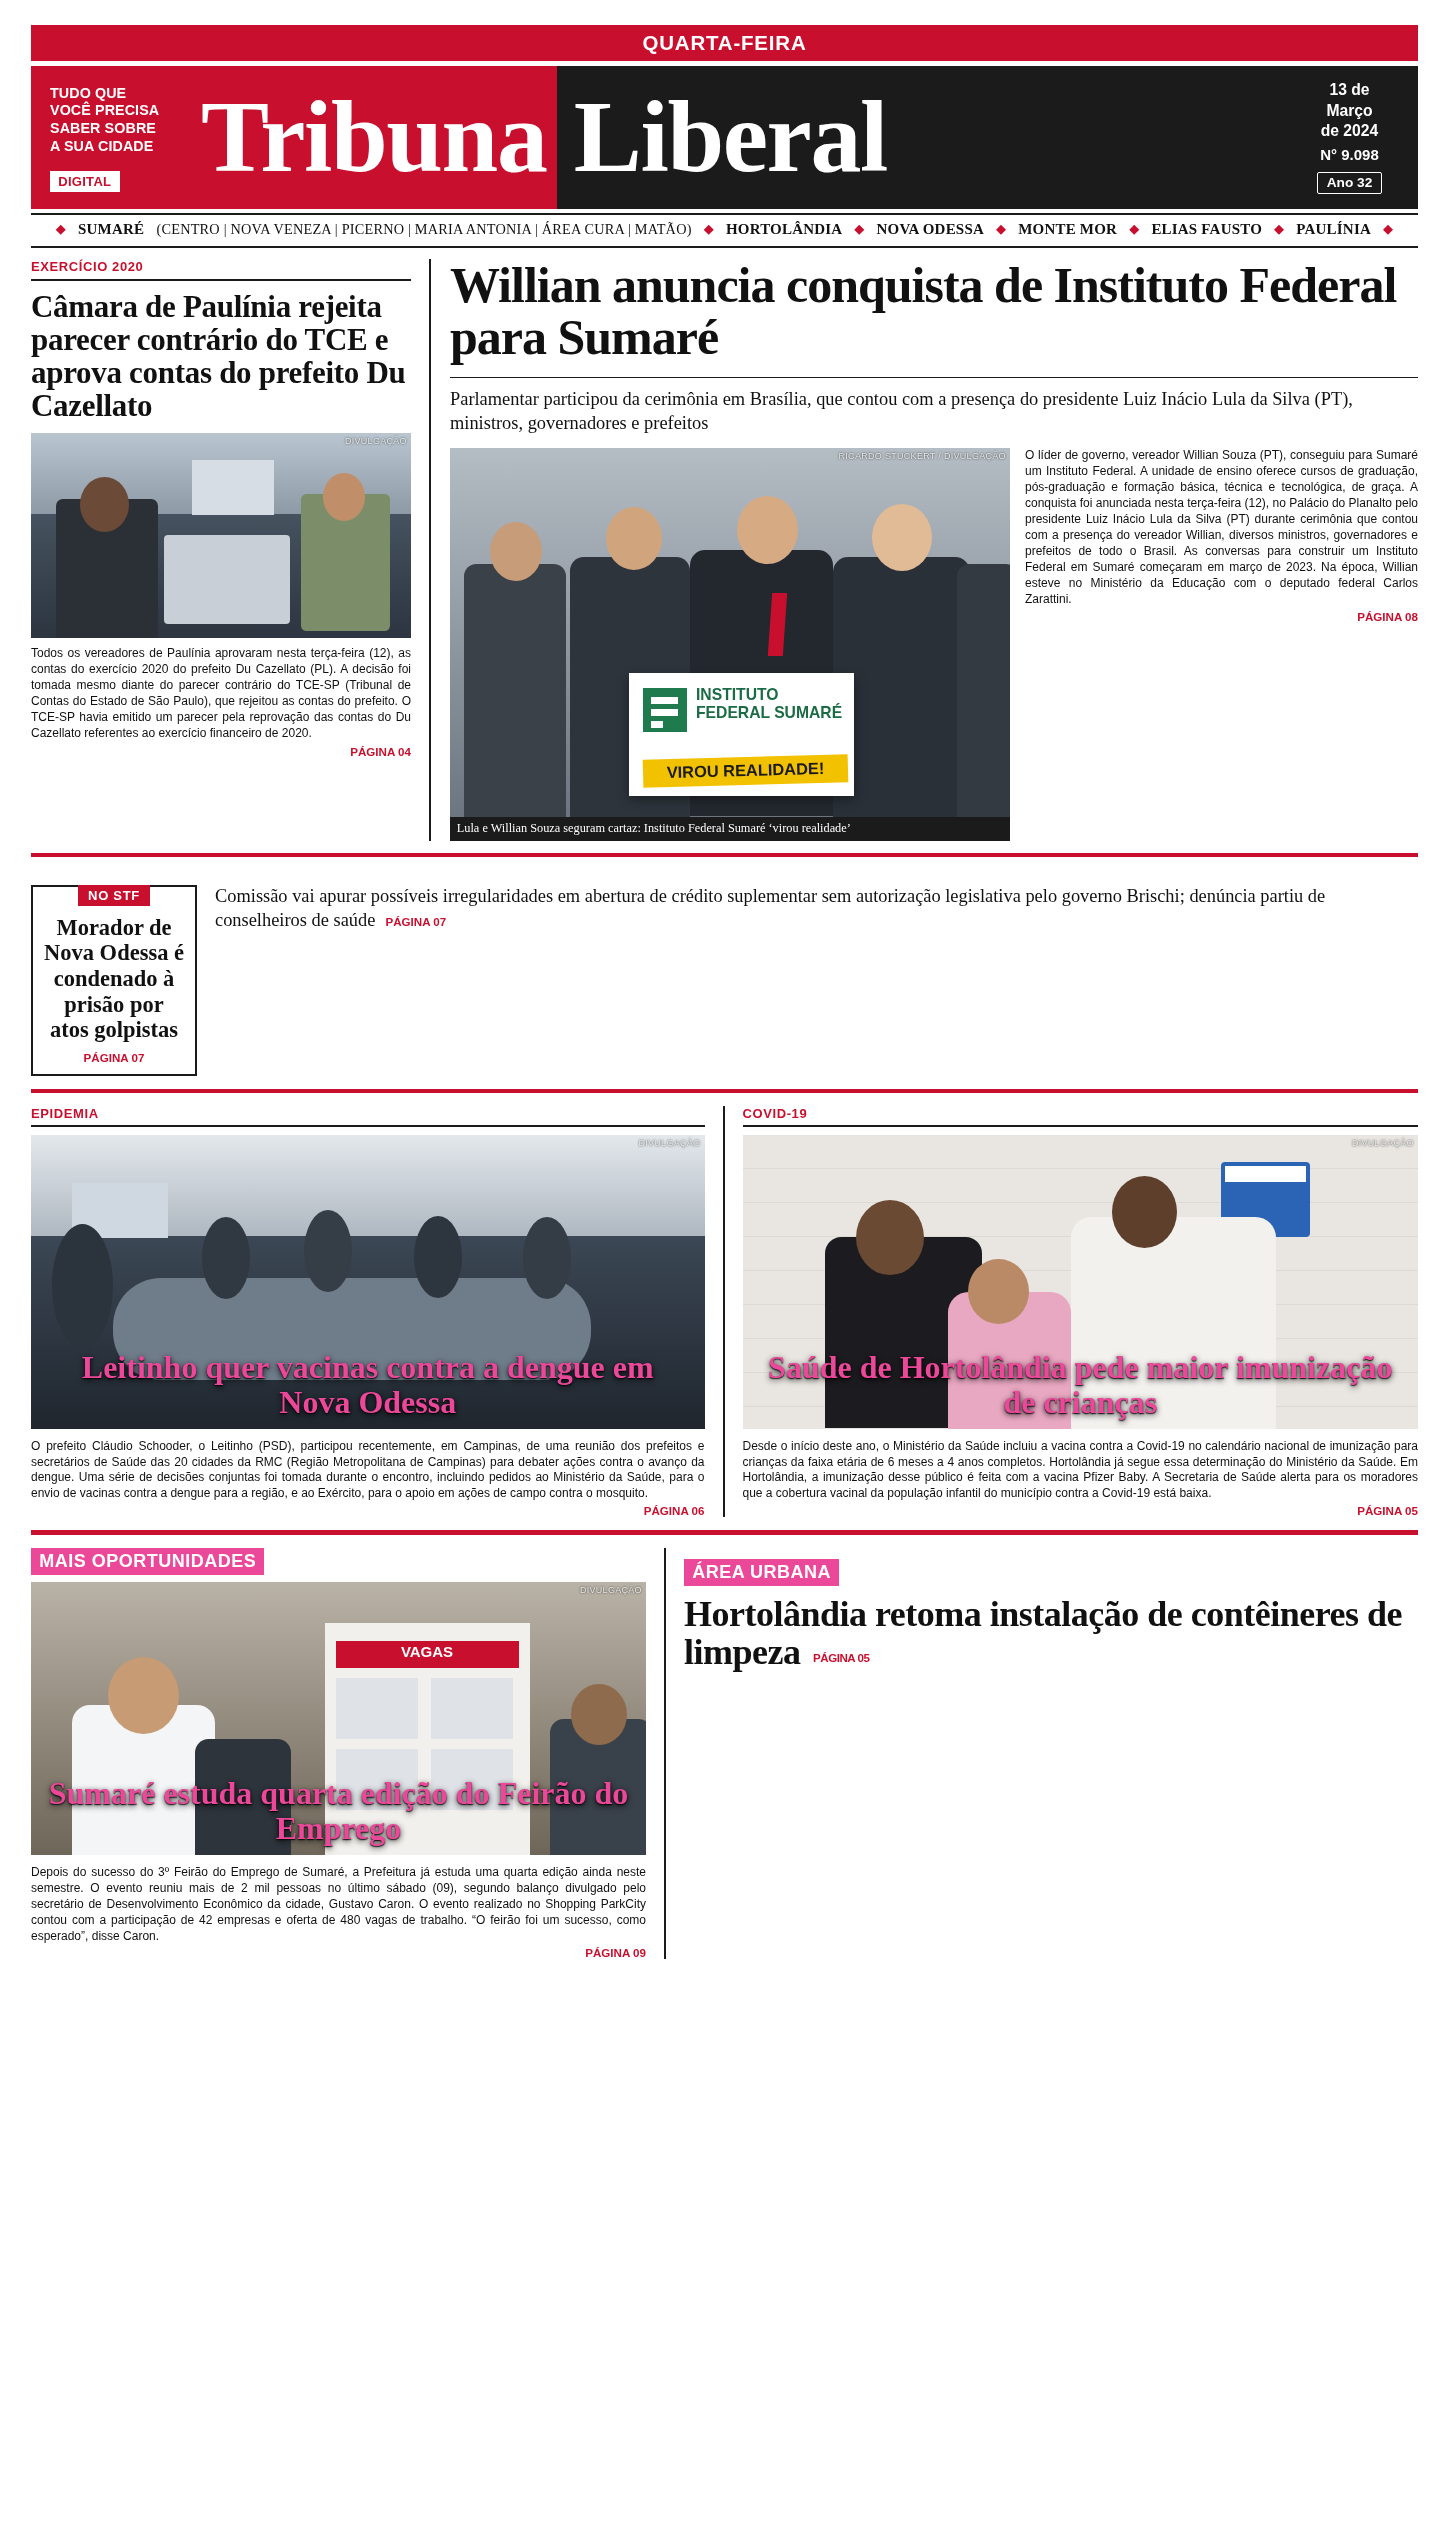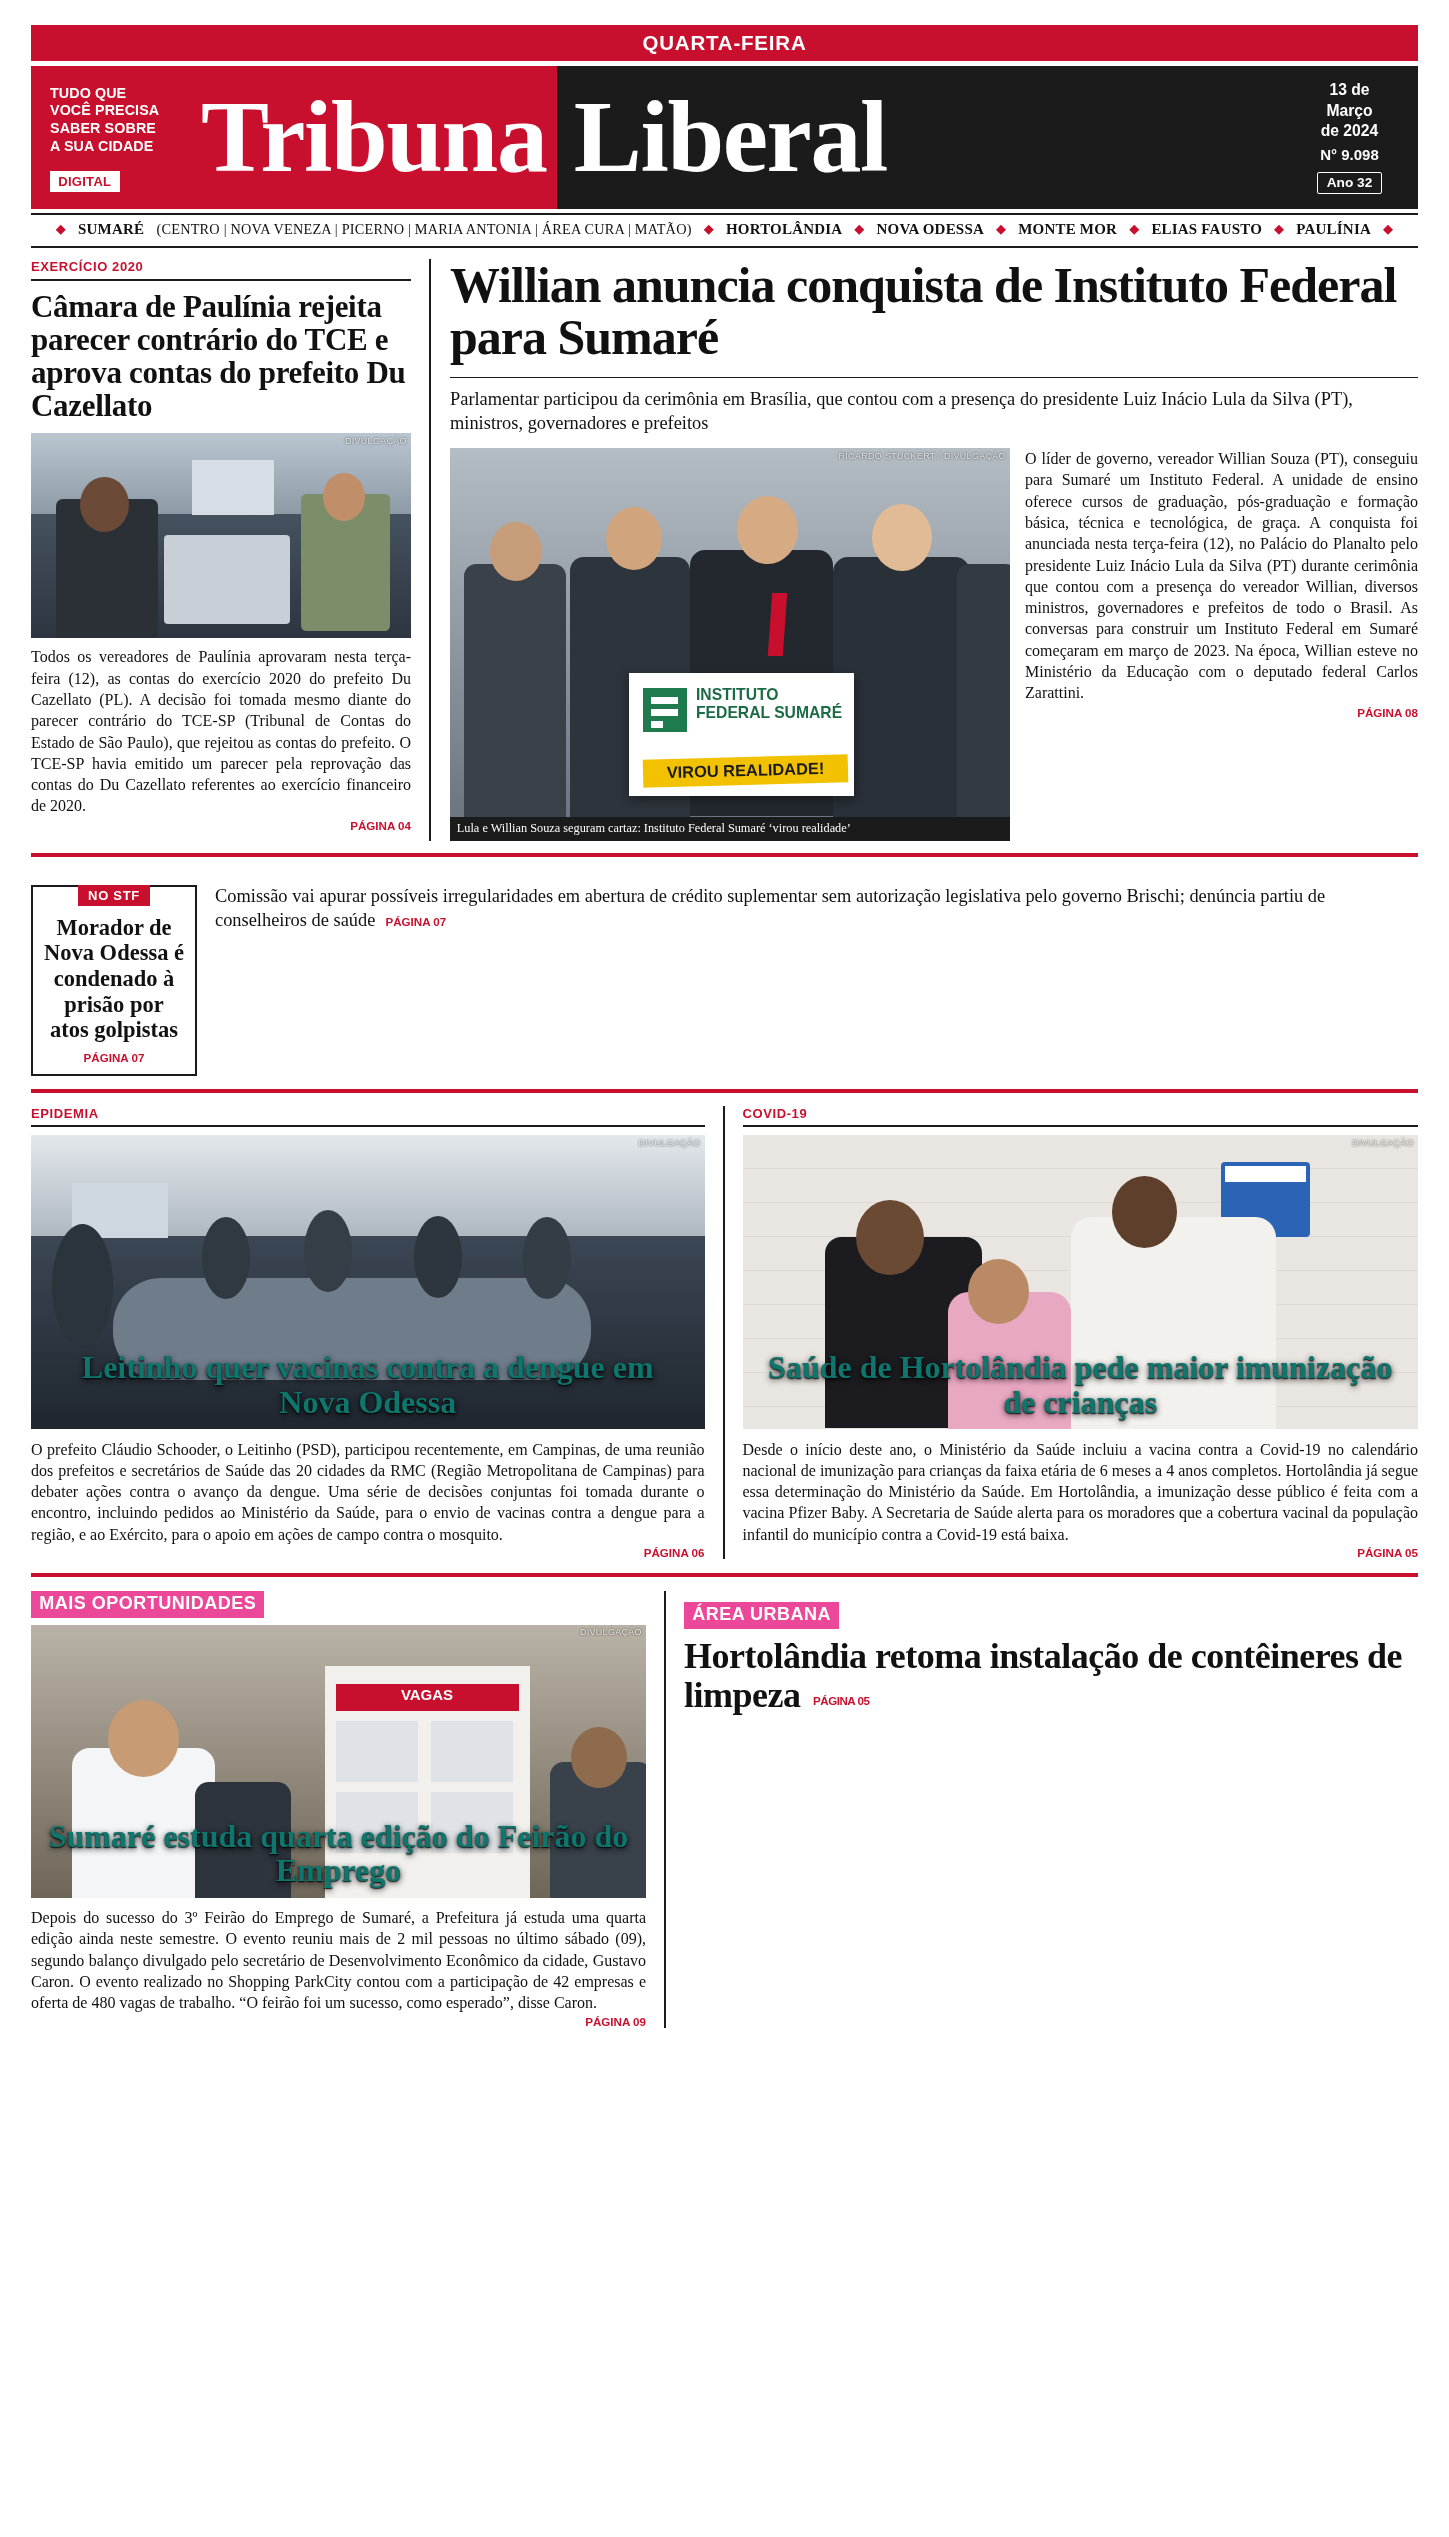--- a/index.html
+++ b/index.html
@@ -177,22 +177,22 @@
   }
   .caption-bar {
     background:#1b1b1b;
     color:#fff;
     font-family:"Liberation Serif", serif;
     font-size:12.3px;
     padding:4.1px 6.8px 4.8px 6.8px;
   }
 
   .body-text {
-    font-family:Liberation Serif, serif;
-    font-size:16px;
+    font-family:Liberation Sans, sans-serif;
+    font-size:12px;
     line-height:1.33;
     text-align:justify;
     hyphens:auto;
   }
   .pagina {
     font-family:"Liberation Sans", sans-serif;
     font-weight:bold;
     font-size:11.6px;
     color:#c8102e;
     white-space:nowrap;
@@ -278,21 +278,21 @@
 
   
   .twoup { display:flex; gap:0; margin-top: 12.3px; }
   .twoup .cell { width:50%; }
   .twoup .cell.left { padding-right:18px; border-right:2px solid #1b1b1b; }
   .twoup .cell.right { padding-left:18px; }
   .overlay-photo { position:relative; }
   .overlay-title {
     position:absolute; left:0; right:0; bottom:9.6px;
     text-align:center;
-    color:#0f766e;
+    color:#ec4899;
     font-family:"Liberation Serif", serif;
     font-weight:bold;
     font-size:32px;
     line-height:1.08;
     text-shadow: 0 2px 6.8px rgba(0,0,0,.85), 0 0.7px 1.4px rgba(0,0,0,.9);
     padding: 0 15px;
   }
 
   
   .bottom { display:flex; margin-top:13.7px; }

